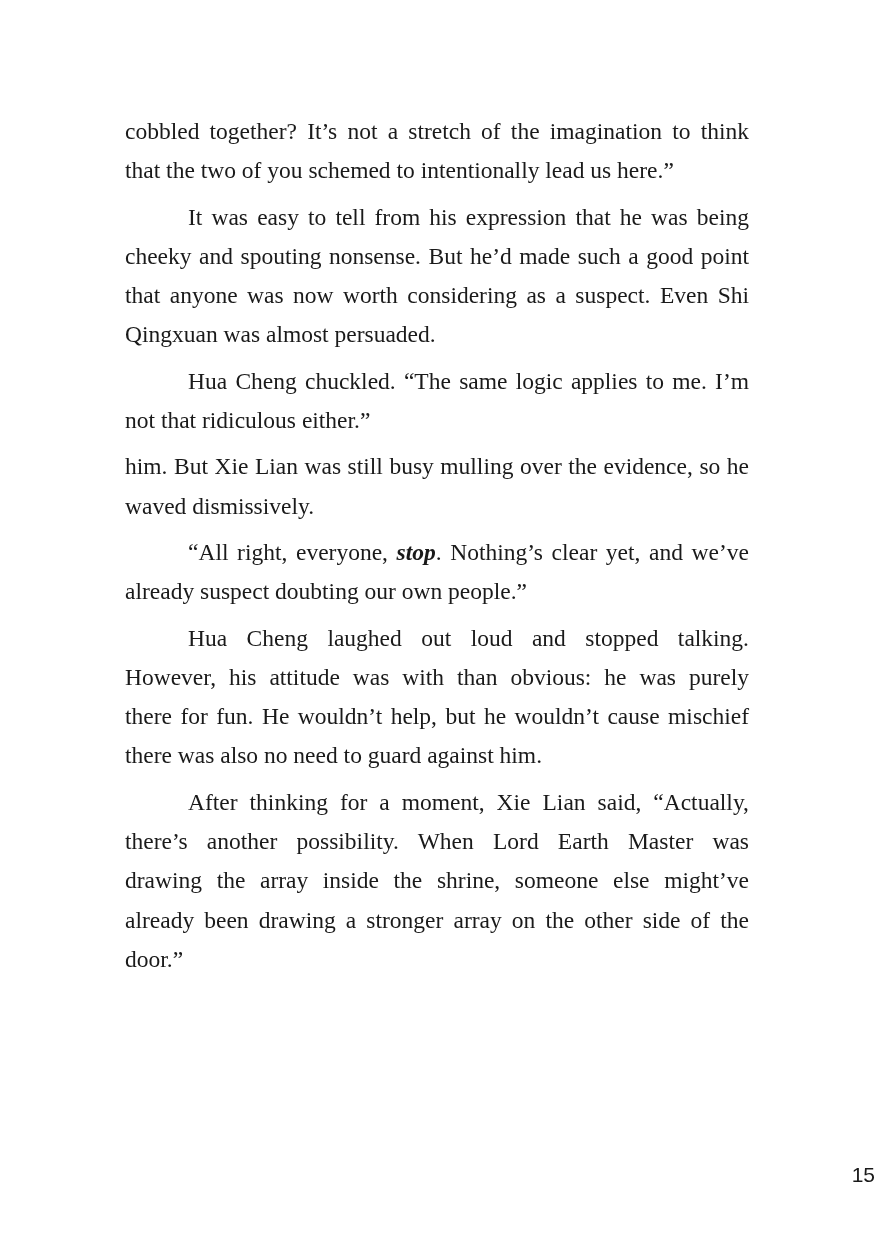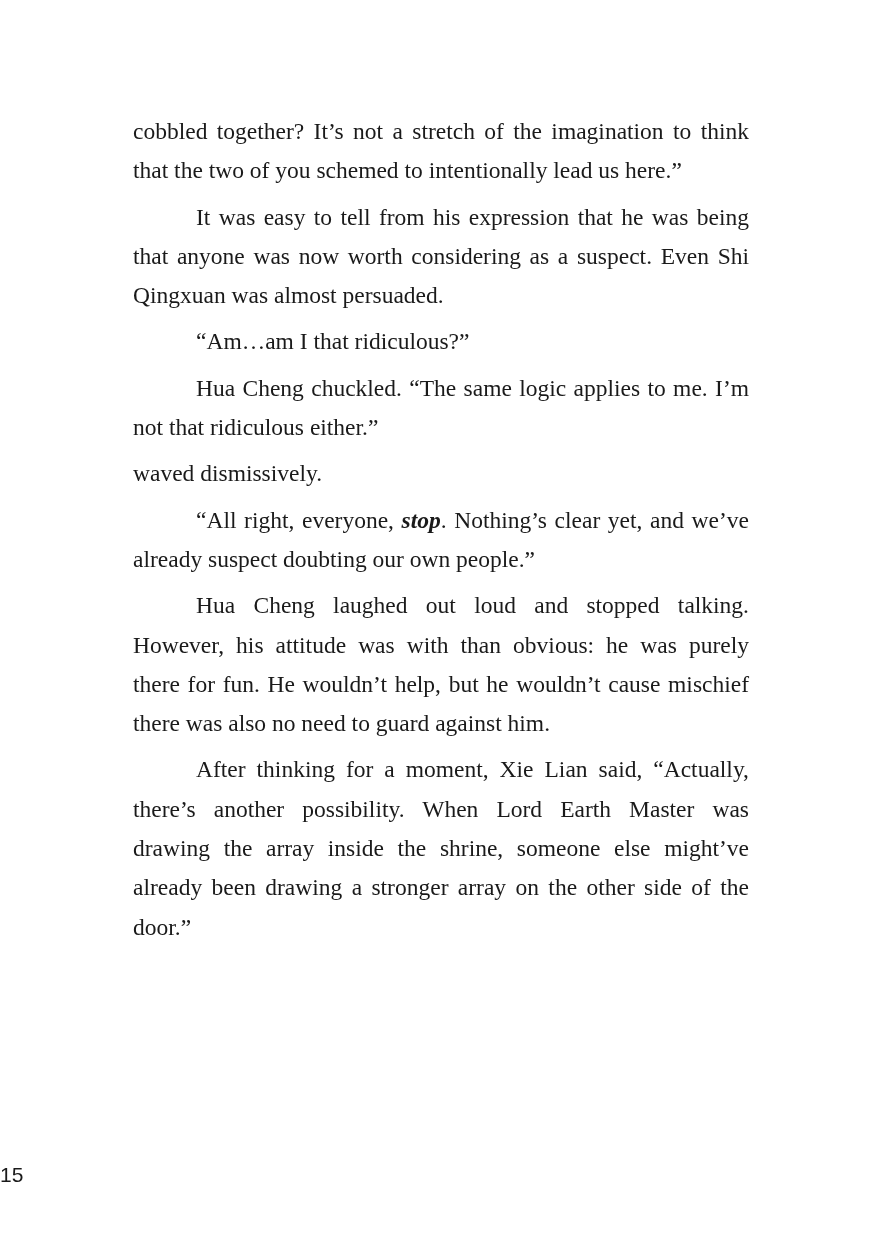--- a/index.html
+++ b/index.html
@@ -35,70 +35,68 @@
       margin: 0 0 7px 0;
       padding: 0;
     }
     .line {
       display: block;
       text-align: justify;
       text-align-last: justify;
       white-space: nowrap;
       height: 39.3px;
       overflow: visible;
-      margin-left: 8px;
     }
     .line.last {
       text-align-last: left;
     }
     .line.indent {
       padding-left: 63px;
     }
     em {
       font-style: italic;
       font-weight: bold;
     }
     .page-number {
       position: absolute;
       left: 0;
       width: 875px;
       top: 1163px;
-      text-align: left;
+      text-align: right;
       font-family: "Liberation Sans", "DejaVu Sans", sans-serif;
       font-size: 21px;
       color: #1a1a1a;
     }
   </style>
 </head>
 <body>
 
 <div class="page">
   <div class="text-block">
 
     <div class="para">
       <span class="line">cobbled together? It’s not a stretch of the imagination to think</span>
       <span class="line last">that the two of you schemed to intentionally lead us here.”</span>
     </div>
 
     <div class="para">
       <span class="line indent">It was easy to tell from his expression that he was being</span>
+      <span class="line">cheeky and spouting nonsense. But he’d made such a good point</span>
       <span class="line">that anyone was now worth considering as a suspect. Even Shi</span>
       <span class="line last">Qingxuan was almost persuaded.</span>
     </div>
 
-    <div class="para">
-      <span class="line indent last">“Am…am I that ridiculous?”</span>
-    </div>
 
     <div class="para">
       <span class="line indent">Hua Cheng chuckled. “The same logic applies to me. I’m</span>
       <span class="line last">not that ridiculous either.”</span>
     </div>
 
     <div class="para">
+      <span class="line">him. But Xie Lian was still busy mulling over the evidence, so he</span>
       <span class="line last">waved dismissively.</span>
     </div>
 
     <div class="para">
       <span class="line indent"><span>“All right, everyone, </span><em>stop</em><span>. Nothing’s clear yet, and we’ve</span></span>
       <span class="line last">already suspect doubting our own people.”</span>
     </div>
 
     <div class="para">
       <span class="line indent">Hua Cheng laughed out loud and stopped talking.</span>

